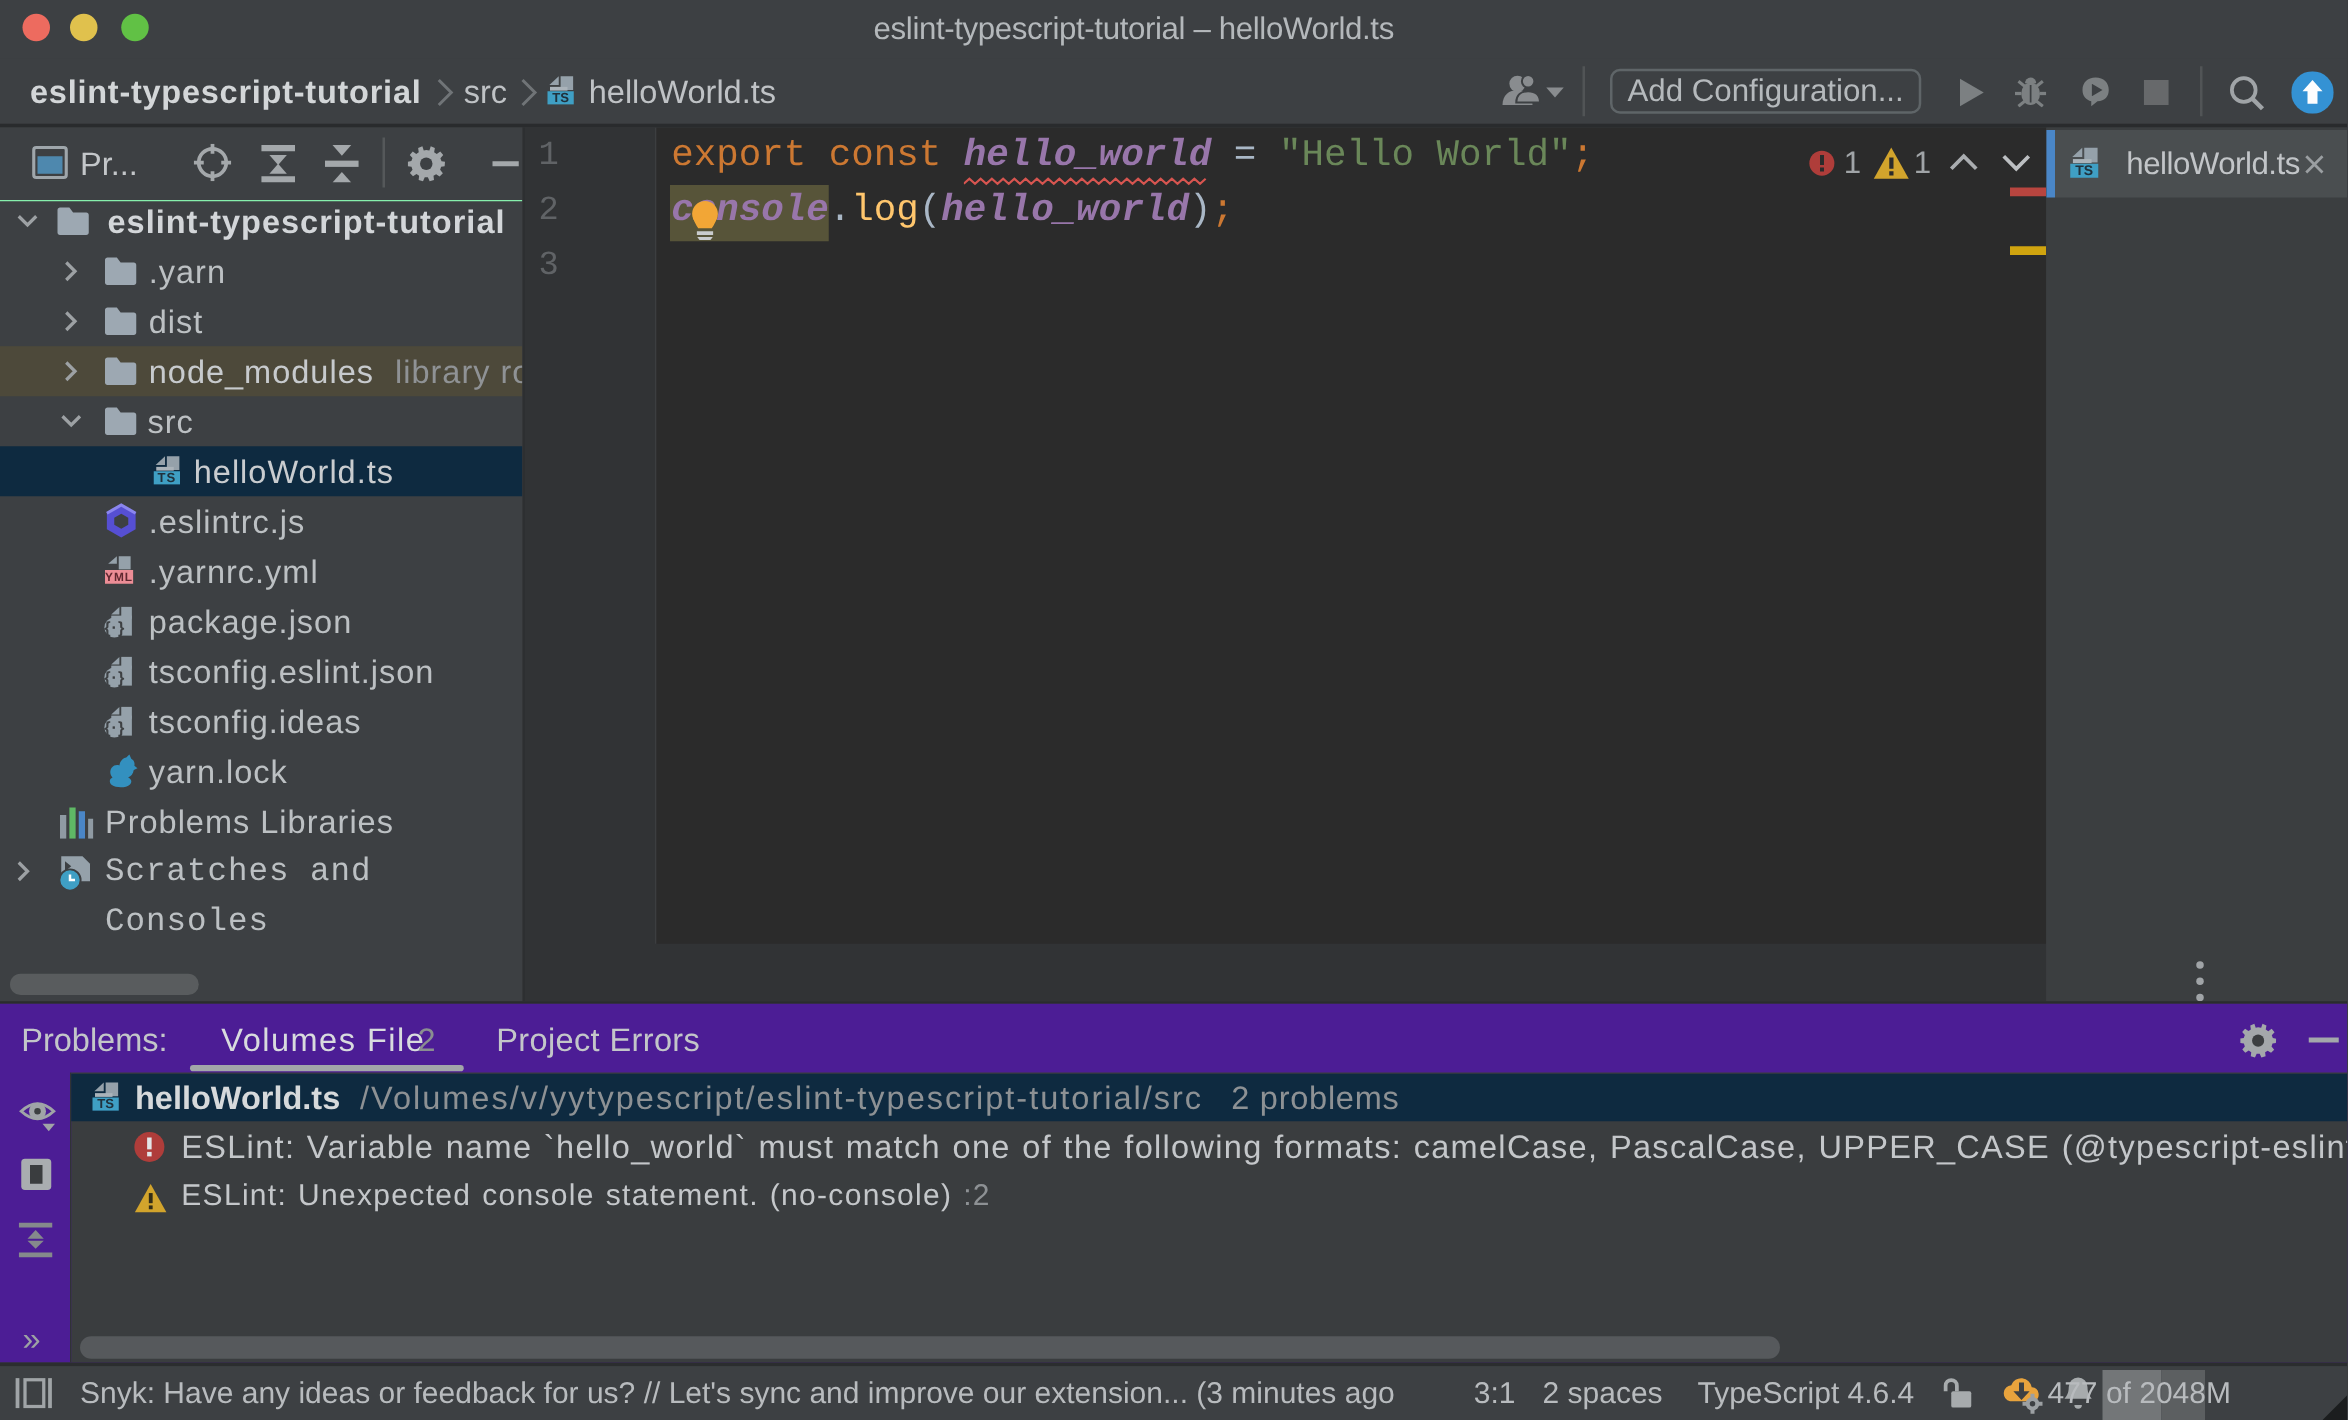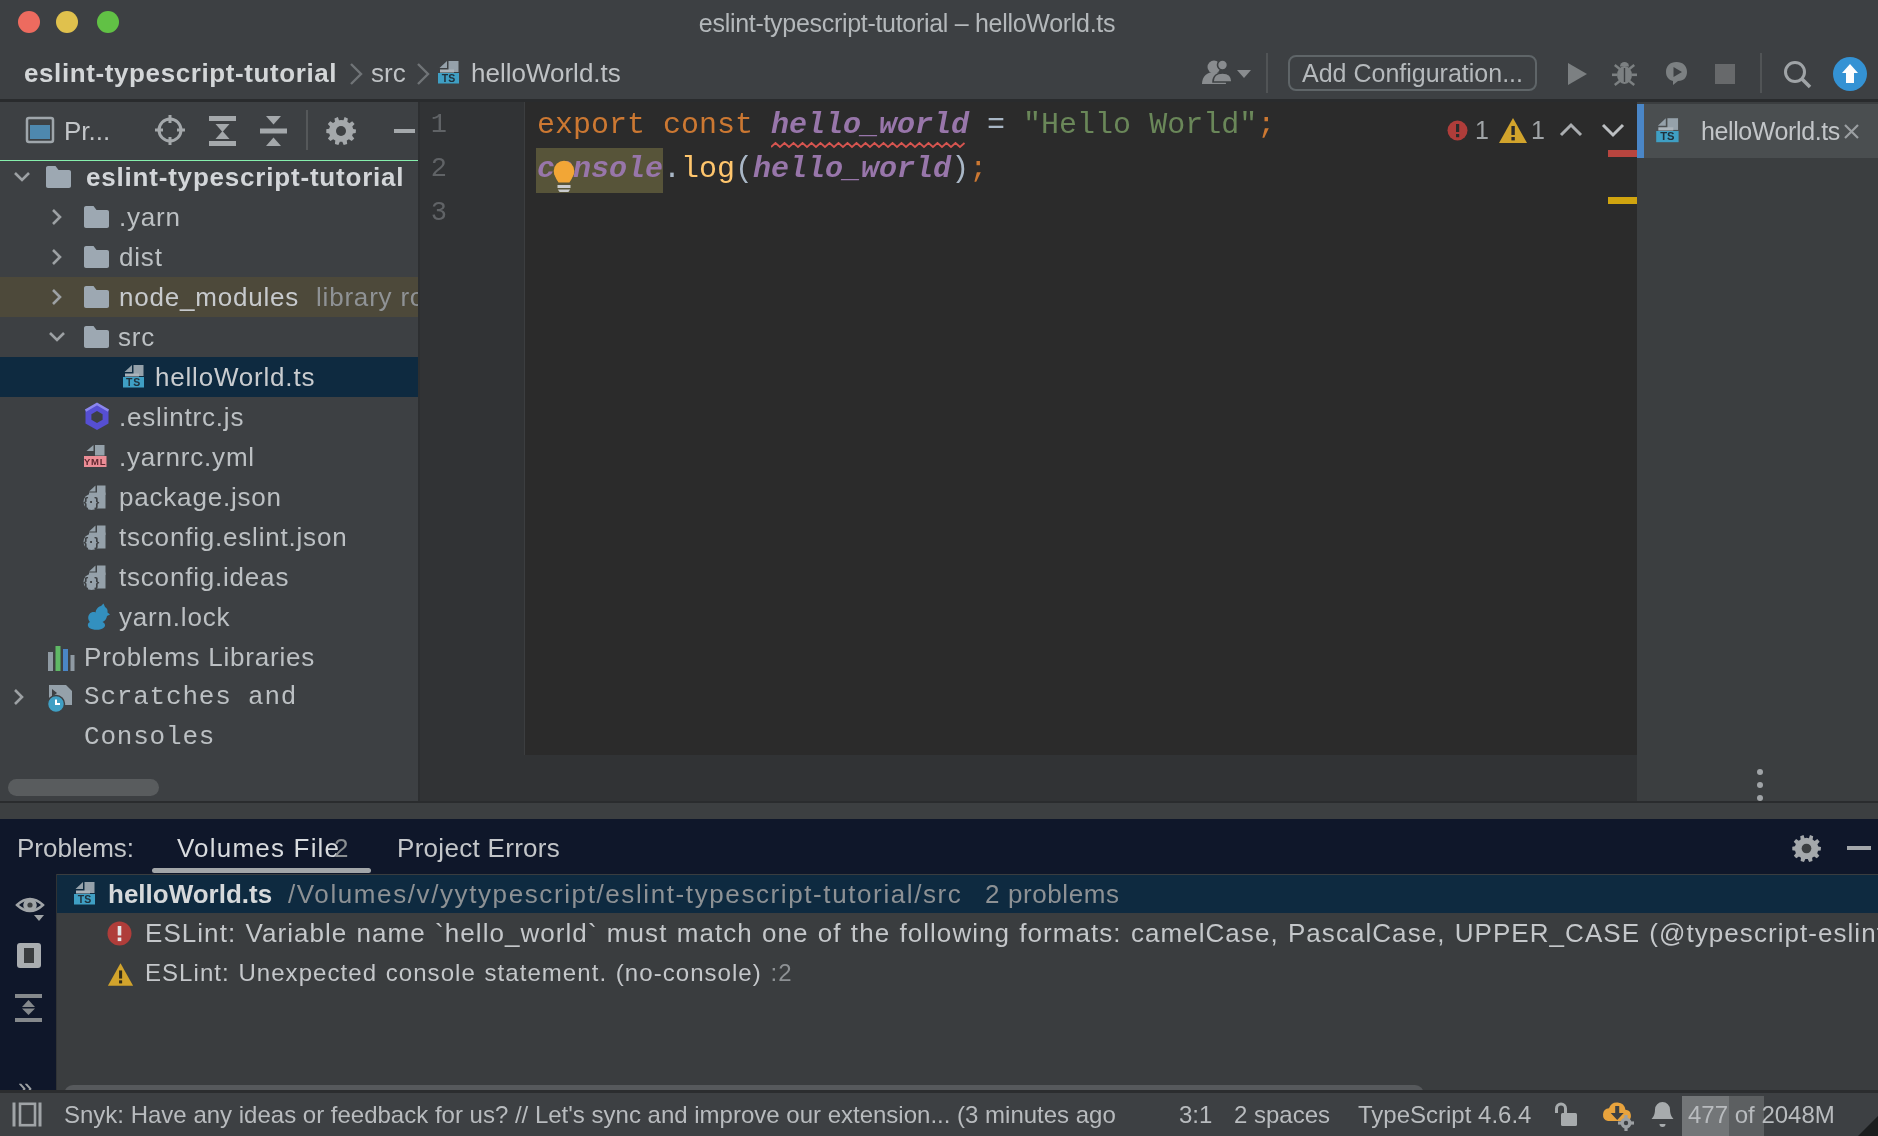--- a/index.html
+++ b/index.html
@@ -338,21 +338,21 @@
             <path d="M2 2 L15 15 M15 2 L2 15" stroke="#9b9fa2" stroke-width="2.2"></path>
           </svg>
       </div>
       <div class="abs" style="left:120px;top:667px;width:6px;height:6px;border-radius:50%;background:#a0a4a7;"></div>
       <div class="abs" style="left:120px;top:680px;width:6px;height:6px;border-radius:50%;background:#a0a4a7;"></div>
       <div class="abs" style="left:120px;top:693px;width:6px;height:6px;border-radius:50%;background:#a0a4a7;"></div>
     </div>
   </div>
 
   <div class="abs" style="left:0;top:801px;width:1878px;height:2px;background:#2a2c2e;"></div>
-  <div class="abs" id="problems" style="left:0;top:803px;width:1878px;height:287px;background:#0f172a;overflow:hidden;margin-top:16px;">
+  <div class="abs" id="problems" style="left:0;top:803px;width:1878px;height:287px;background:#4c1d95;overflow:hidden;">
 
     <div class="abs" style="left:17px;top:0;height:59px;line-height:59px;font-size:26px;color:#c3c6c9;">Problems:</div>
     <div class="abs" style="left:177px;top:0;height:59px;line-height:59px;font-size:26px;letter-spacing:1.2px;color:#d8dbde;">Volumes File</div>
     <div class="abs" style="left:334px;top:0;height:59px;line-height:59px;font-size:26px;color:#8a8e91;">2</div>
     <div class="abs" style="left:397px;top:0;height:59px;line-height:59px;font-size:26px;letter-spacing:0.3px;color:#c3c6c9;">Project Errors</div>
     <div class="abs" style="left:152px;top:49px;width:219px;height:5px;border-radius:2.5px;background:#a2a6a9;"></div>
     <svg class="abs" style="left:1792px;top:15px;" width="29" height="29" viewBox="0 0 30 30">
       <path fill="#a4a8ab" d="M15 4 L17.5 4.3 L18.6 1 L21.9 2.4 L21.3 5.8 L23.4 7.2 L26.2 5.2 L28.6 8 L26.3 10.5 L27.2 12.9 L30 13.4 L29.7 17 L26.9 17.4 L26.1 19.8 L28.3 22.5 L25.7 25.1 L22.9 23.3 L20.8 24.6 L21.2 28 L17.7 29 L16.3 25.8 L13.8 25.8 L12.4 29 L8.9 28 L9.3 24.6 L7.2 23.2 L4.4 25 L1.9 22.4 L4 19.8 L3.2 17.4 L0.3 16.9 L0.3 13.3 L3.1 12.8 L4 10.4 L1.8 7.9 L4.2 5.2 L7 7.1 L9 5.8 L8.5 2.4 L11.9 1 L13 4.3 Z"></path>
       <circle cx="15" cy="15" r="5" fill="#3c3f41"></circle>
     </svg>
@@ -441,19 +441,19 @@
             <rect x="4" y="-1.6" width="4" height="3.2"></rect>
           </g>
       </g>
     </svg>
     <svg class="abs" style="left:1650px;top:7px;" width="25" height="29" viewBox="0 0 25 29">
       <path d="M12.5 2 a7.5 7.5 0 0 1 7.5 7.5 c0 6 2.5 8 3.5 9.5 H1.5 c1-1.5 3.5-3.5 3.5-9.5 A7.5 7.5 0 0 1 12.5 2 Z" fill="#a7abad"></path>
       <path d="M9.5 21.5 a3 3 0 0 0 6 0 Z" fill="#a7abad" transform="translate(0,2.5)"></path>
     </svg>
     <div class="abs" style="left:1682px;top:3px;width:47px;height:40px;background:#737678;"></div>
     <div class="abs" style="left:1729px;top:3px;width:35px;height:40px;background:#5c5f61;"></div>
-    <div class="abs" style="left:1688px;top:0;line-height:43px;">477 of 2048M</div>
+    <div class="abs" style="left:1638px;top:0;line-height:43px;">477 of 2048M</div>
     <svg class="abs" style="left:1858px;top:23px;" width="20" height="20" viewBox="0 0 20 20">
         <path d="M20 0 V20 H0 Z" fill="#1b1d1e"></path>
       </svg>
   </div>
 
 </div>
 
 </body></html>

